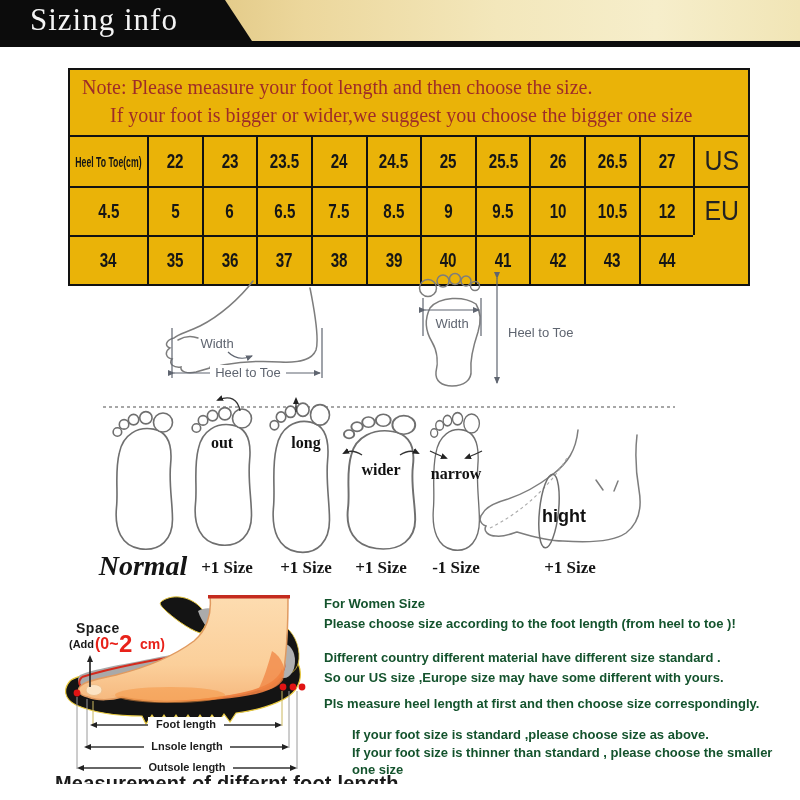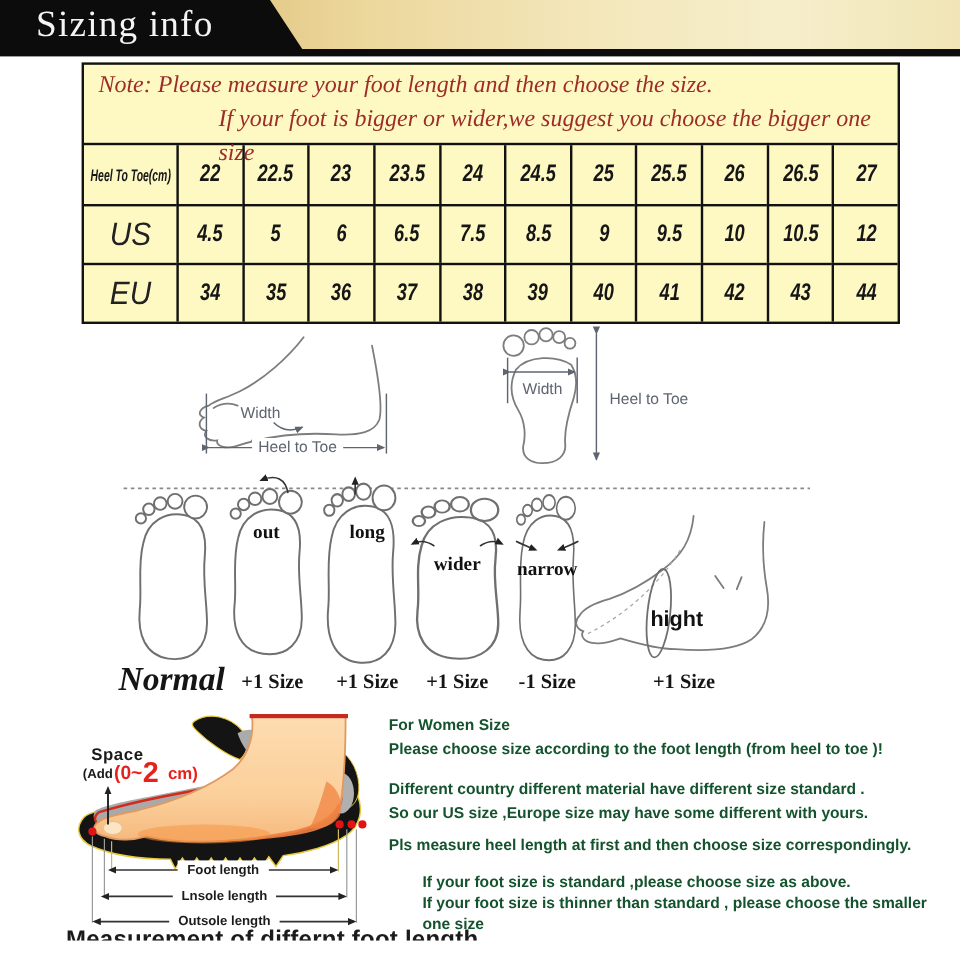--- a/index.html
+++ b/index.html
@@ -8,25 +8,25 @@
 
   
   .hdr{position:absolute;left:0;top:0;width:800px;height:47px;background:#0c0c0c;}
   .hdr .gold{position:absolute;left:0;top:0;width:800px;height:41px;
       background:linear-gradient(90deg,#c99d50 0%,#dcc078 18%,#ecd79c 38%,#f3e7bb 62%,#f6eecb 82%,#f1e5b6 100%);
       clip-path:polygon(225px 0,800px 0,800px 41px,252px 41px);}
   .hdr h1{position:absolute;left:30px;top:2px;margin:0;color:#f4f4f4;font-weight:400;
       font-family:"Liberation Serif",serif;font-size:31px;letter-spacing:1px;}
 
   
-  .tablebox{position:absolute;left:68px;top:52px;width:678px;border:2px solid #121212;background:#fef9c3;font-style:italic;}
+  .tablebox{position:absolute;left:68px;top:68px;width:678px;border:2px solid #121212;background:#eab308;}
   .note{height:62px;border-bottom:2px solid #121212;color:#9e2c28;
       font-family:"Liberation Serif",serif;font-size:20px;line-height:28px;padding-top:3px;}
   .note .nl1{padding-left:12px;}
-  .note .nl2{padding-left:68px;margin-left:44px;}
+  .note .nl2{padding-left:40px;}
   .grid{display:grid;grid-template-columns:77px repeat(11,1fr);grid-auto-rows:49px;}
   .grid>div{display:flex;align-items:center;justify-content:center;
       border-left:2px solid #121212;border-top:2px solid #121212;overflow:hidden;}
   .grid>div:nth-child(12n+1){border-left:none;}
   .grid>div:nth-child(-n+12){border-top:none;}
   .cell-num span{display:inline-block;transform:scaleX(.76);font-weight:700;font-size:20px;color:#161616;white-space:nowrap;}
   .cell-big span{display:inline-block;transform:scaleX(.92);font-weight:400;font-size:27px;color:#222;}
   .cell-sm span{display:inline-block;transform:scaleX(.62);font-weight:700;font-size:14px;color:#161616;white-space:nowrap;}
 
   
@@ -66,23 +66,20 @@
     <div class="note">
       <div class="nl1">Note: Please measure your foot length and then choose the size.</div>
       <div class="nl2">If your foot is bigger or wider,we suggest you choose the bigger one size</div>
     </div>
     <div class="grid">
       <div class="cell-sm">
           <span>Heel To Toe(cm)</span>
         </div>
       <div class="cell-num">
           <span>22</span>
-        </div>
-      <div class="cell-num">
-          <span>22.5</span>
         </div>
       <div class="cell-num">
           <span>23</span>
         </div>
       <div class="cell-num">
           <span>23.5</span>
         </div>
       <div class="cell-num">
           <span>24</span>
         </div>

